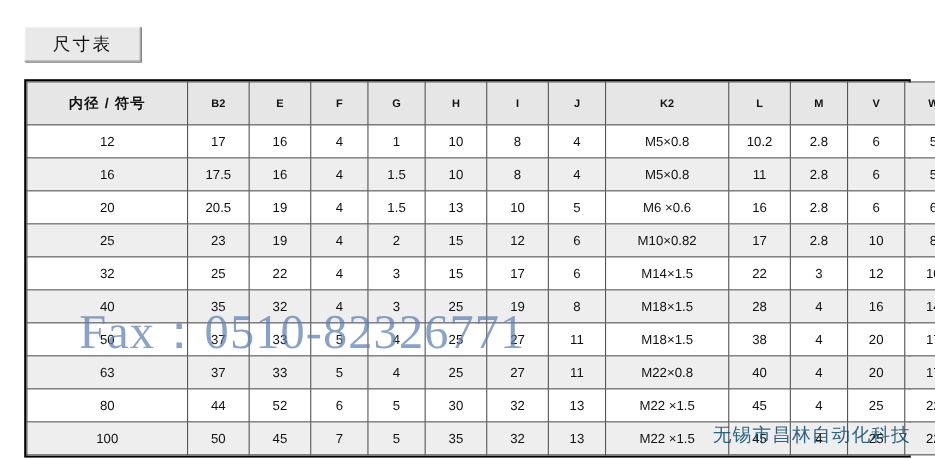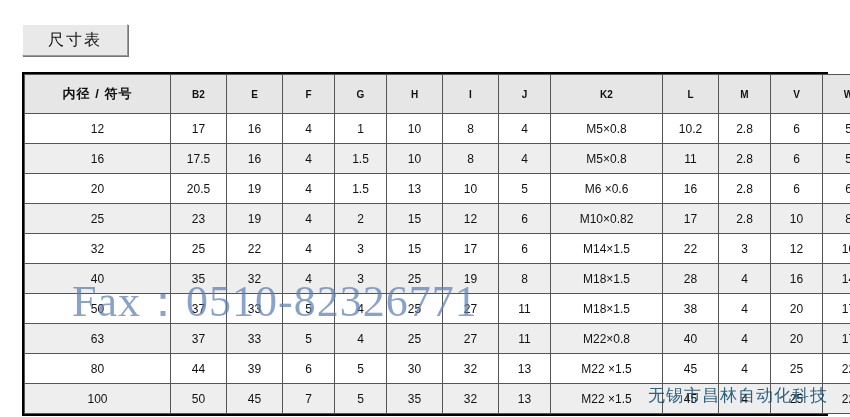--- a/index.html
+++ b/index.html
@@ -295,21 +295,21 @@
           <td>11</td>
           <td>M22×0.8</td>
           <td>40</td>
           <td>4</td>
           <td>20</td>
           <td>17</td>
         </tr>
         <tr>
           <td class="first">80</td>
           <td>44</td>
-          <td>39</td>
+          <td>52</td>
           <td>6</td>
           <td>5</td>
           <td>30</td>
           <td>32</td>
           <td>13</td>
           <td>M22 ×1.5</td>
           <td>45</td>
           <td>4</td>
           <td>25</td>
           <td>22</td>

